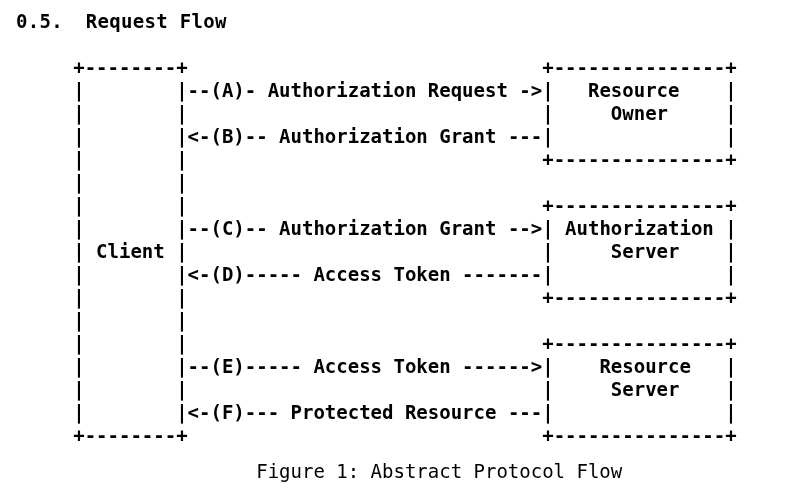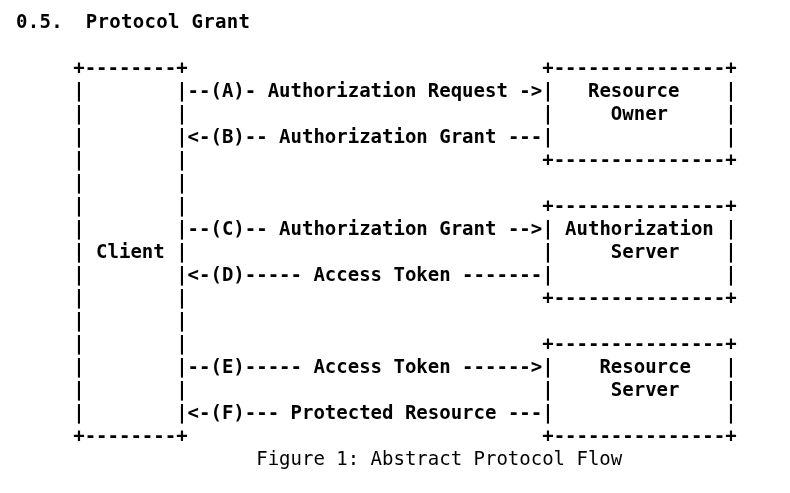--- a/index.html
+++ b/index.html
@@ -24,29 +24,29 @@
   }
   .heading .section-number {
     margin-right: 2ch;
   }
   .ascii-diagram {
     margin: 0;
     font: 700 19px/23px "DejaVu Sans Mono", monospace;
     white-space: pre;
   }
   .figure-caption {
-    margin: 0 0 0 21ch;
+    margin: 13px 0 0 21ch;
     font: 400 19px/23px "DejaVu Sans Mono", monospace;
     white-space: pre;
   }
 </style>
 </head>
 <body>
 
-<h1 class="heading"><span class="section-number">0.5.</span><span>Protocol Grant</span></h1>
+<h1 class="heading"><span class="section-number">0.5.</span><span>Request Flow</span></h1>
 
 <pre class="ascii-diagram">     +--------+                               +---------------+
      |        |--(A)- Authorization Request -&gt;|   Resource    |
      |        |                               |     Owner     |
      |        |&lt;-(B)-- Authorization Grant ---|               |
      |        |                               +---------------+
      |        |
      |        |                               +---------------+
      |        |--(C)-- Authorization Grant --&gt;| Authorization |
      | Client |                               |     Server    |

